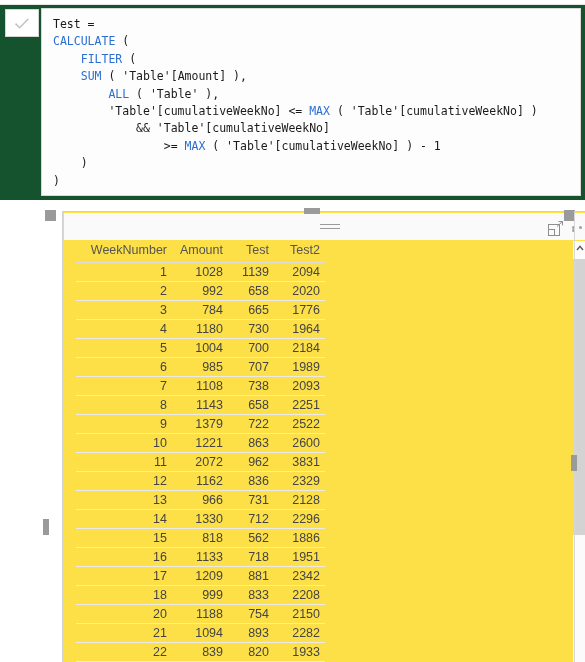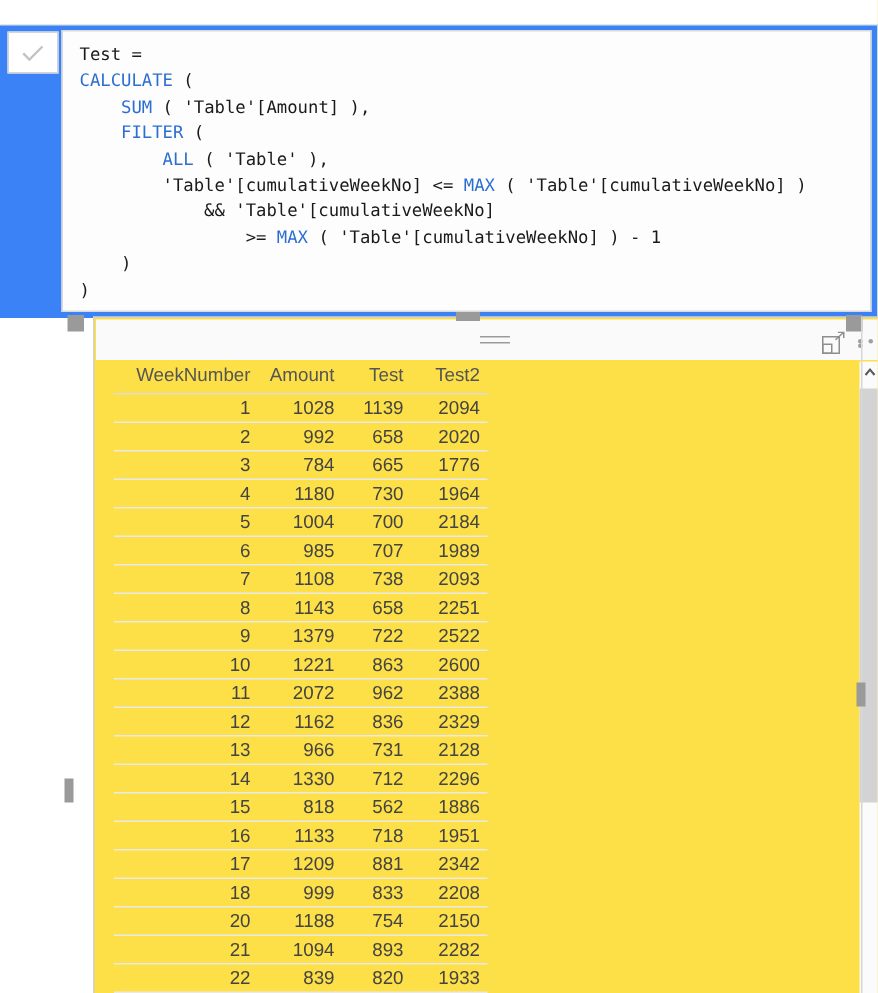--- a/index.html
+++ b/index.html
@@ -12,24 +12,24 @@
     height: 662px;
     position: relative;
     overflow: hidden;
     font-family: "Liberation Sans", sans-serif;
     -webkit-font-smoothing: antialiased;
   }
 
   
   #formula-bar {
     position: absolute;
-    left: 0; top: 16px;
+    left: 0; top: 4px;
     width: 585px;
     height: 196px;
-    background: #3b82f6;
+    background: #14532d;
     box-sizing: border-box;
   }
   #formula-topline {
     position: absolute;
     left: 0; top: 0;
     width: 585px; height: 1px;
     background: #e6e6e6;
   }
   #commit-button {
     position: absolute;
@@ -215,22 +215,22 @@
     <span>
       <svg width="16" height="13" viewBox="0 0 16 13" aria-hidden="true">
         <path d="M1.5 6.6 L5.6 10.7 L14.3 2.0" fill="none" stroke="#c3c3c3" stroke-width="1.6"></path>
       </svg>
     </span>
   </div>
 
   <div id="formula-editor">
       <div class="dax-line"><span>Test =</span></div>
       <div class="dax-line"><span class="kw">CALCULATE</span><span> (</span></div>
+      <div class="dax-line"><span>    </span><span class="kw">FILTER</span><span> (</span></div>
       <div class="dax-line"><span>    </span><span class="kw">SUM</span><span> ( 'Table'[Amount] ),</span></div>
-      <div class="dax-line"><span>    </span><span class="kw">FILTER</span><span> (</span></div>
       <div class="dax-line"><span>        </span><span class="kw">ALL</span><span> ( 'Table' ),</span></div>
       <div class="dax-line"><span>        'Table'[cumulativeWeekNo] &lt;= </span><span class="kw">MAX</span><span> ( 'Table'[cumulativeWeekNo] )</span></div>
       <div class="dax-line"><span>            &amp;&amp; 'Table'[cumulativeWeekNo]</span></div>
       <div class="dax-line"><span>                &gt;= </span><span class="kw">MAX</span><span> ( 'Table'[cumulativeWeekNo] ) - 1</span></div>
       <div class="dax-line"><span>    )</span></div>
       <div class="dax-line"><span>)</span></div>
     </div>
 </div>
 
 <div id="visual-container">
@@ -331,21 +331,21 @@
             <tr>
               <td>10</td>
               <td>1221</td>
               <td>863</td>
               <td>2600</td>
             </tr>
             <tr>
               <td>11</td>
               <td>2072</td>
               <td>962</td>
-              <td>2388</td>
+              <td>3831</td>
             </tr>
             <tr>
               <td>12</td>
               <td>1162</td>
               <td>836</td>
               <td>2329</td>
             </tr>
             <tr>
               <td>13</td>
               <td>966</td>

